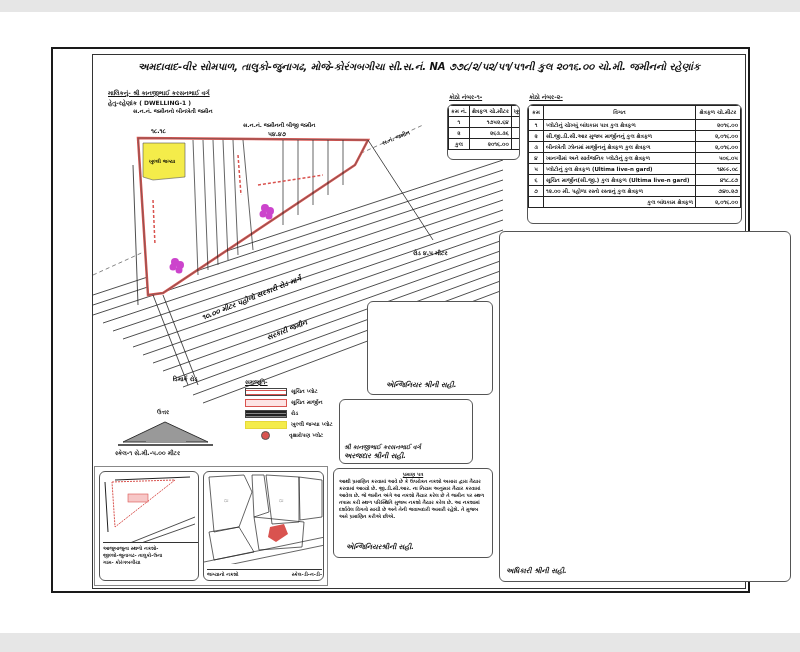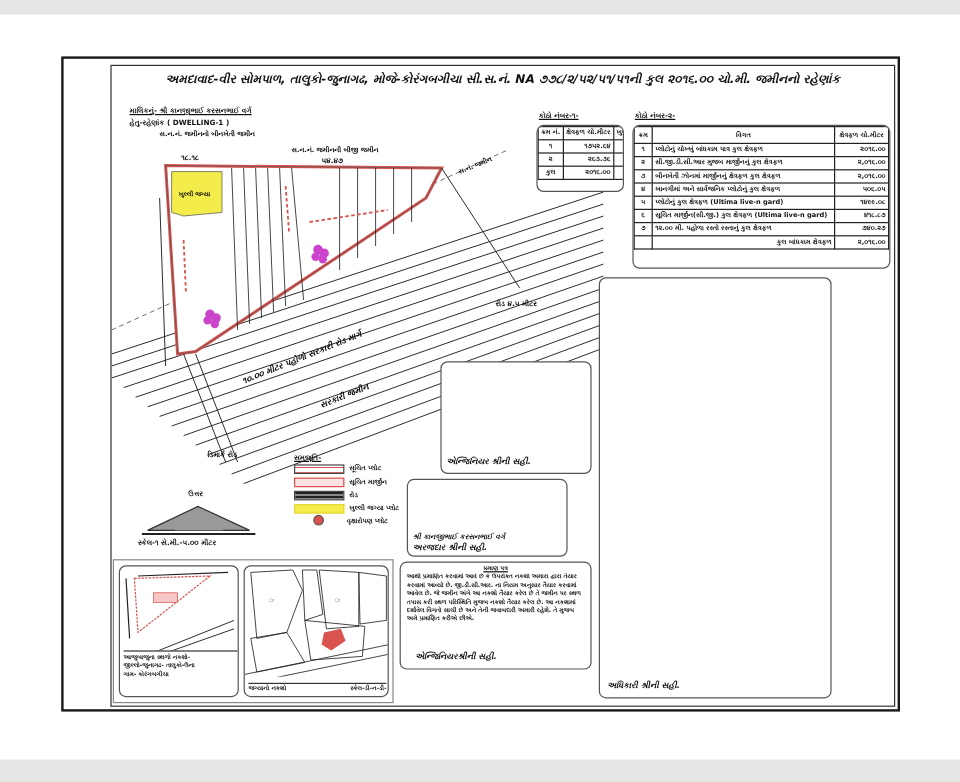--- a/index.html
+++ b/index.html
@@ -220,26 +220,26 @@
         </tr>
     <tr>
           <td class="c"></td>
           <td style="text-align:right;">કુલ બાંધકામ ક્ષેત્રફળ</td>
           <td class="num">૨,૦૧૬.૦૦</td>
         </tr>
   </tbody>
     </table>
 </div>
 
-<div class="box" style="left:499px;top:231px;width:194px;height:351px;">
+<div class="box" style="left:499px;top:231px;width:292px;height:351px;">
   <div class="sig" style="left:6px;bottom:6px;">અધિકારી શ્રીની સહી.</div>
 </div>
 
 <div class="box" style="left:367px;top:301px;width:126px;height:94px;">
-  <div class="sig" style="left:4px;bottom:5px;">એન્જિનિયર શ્રીની સહી.</div>
+  <div class="sig" style="left:18px;bottom:5px;">એન્જિનિયર શ્રીની સહી.</div>
 </div>
 
 <div class="box" style="left:339px;top:399px;width:134px;height:65px;">
   <div class="sig" style="left:4px;bottom:12px;font-size:6px;">શ્રી કાનજીભાઈ કરસનભાઈ વર્ગ</div>
   <div class="sig" style="left:4px;bottom:3px;">અરજદાર શ્રીની સહી.</div>
 </div>
 
 <div class="box" style="left:333px;top:468px;width:160px;height:90px;">
   <div class="note u" style="text-align:center;margin-top:2px;">પ્રમાણ પત્ર</div>
   <div class="note" style="padding:0 5px;height:42px;overflow:hidden;">આથી પ્રમાણિત કરવામાં આવે છે કે ઉપરોક્ત નકશો અમારા દ્વારા તૈયાર કરવામાં આવ્યો છે. જી.ડી.સી.આર. ના નિયમ અનુસાર તૈયાર કરવામાં આવેલ છે. જે જમીન અંગે આ નકશો તૈયાર કરેલ છે તે જમીન પર સ્થળ તપાસ કરી સ્થળ પરિસ્થિતિ મુજબ નકશો તૈયાર કરેલ છે. આ નકશામાં દર્શાવેલ વિગતો સાચી છે અને તેની જવાબદારી અમારી રહેશે. તે મુજબ અમે પ્રમાણિત કરીએ છીએ.</div>

